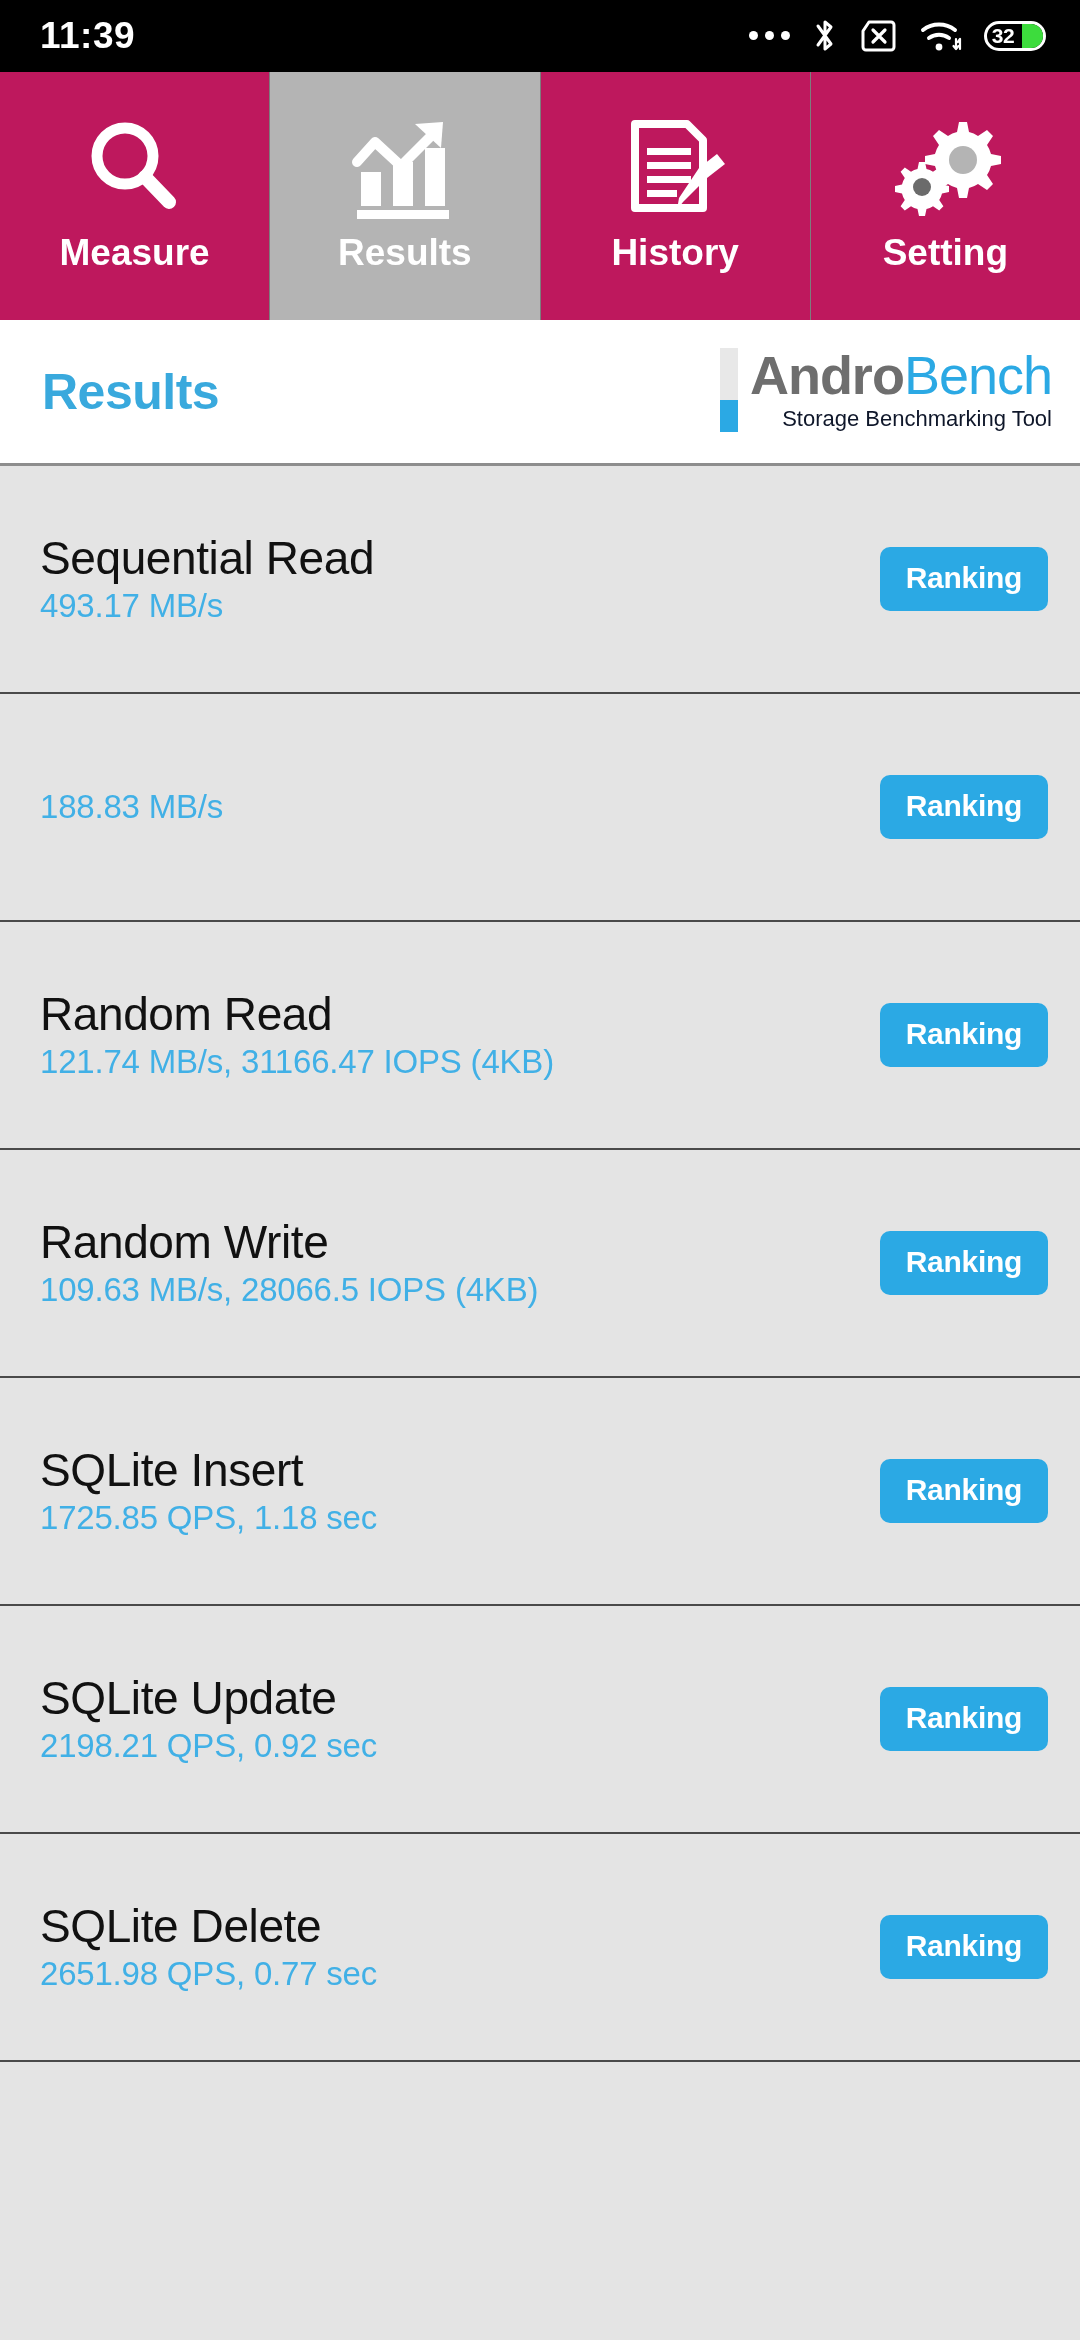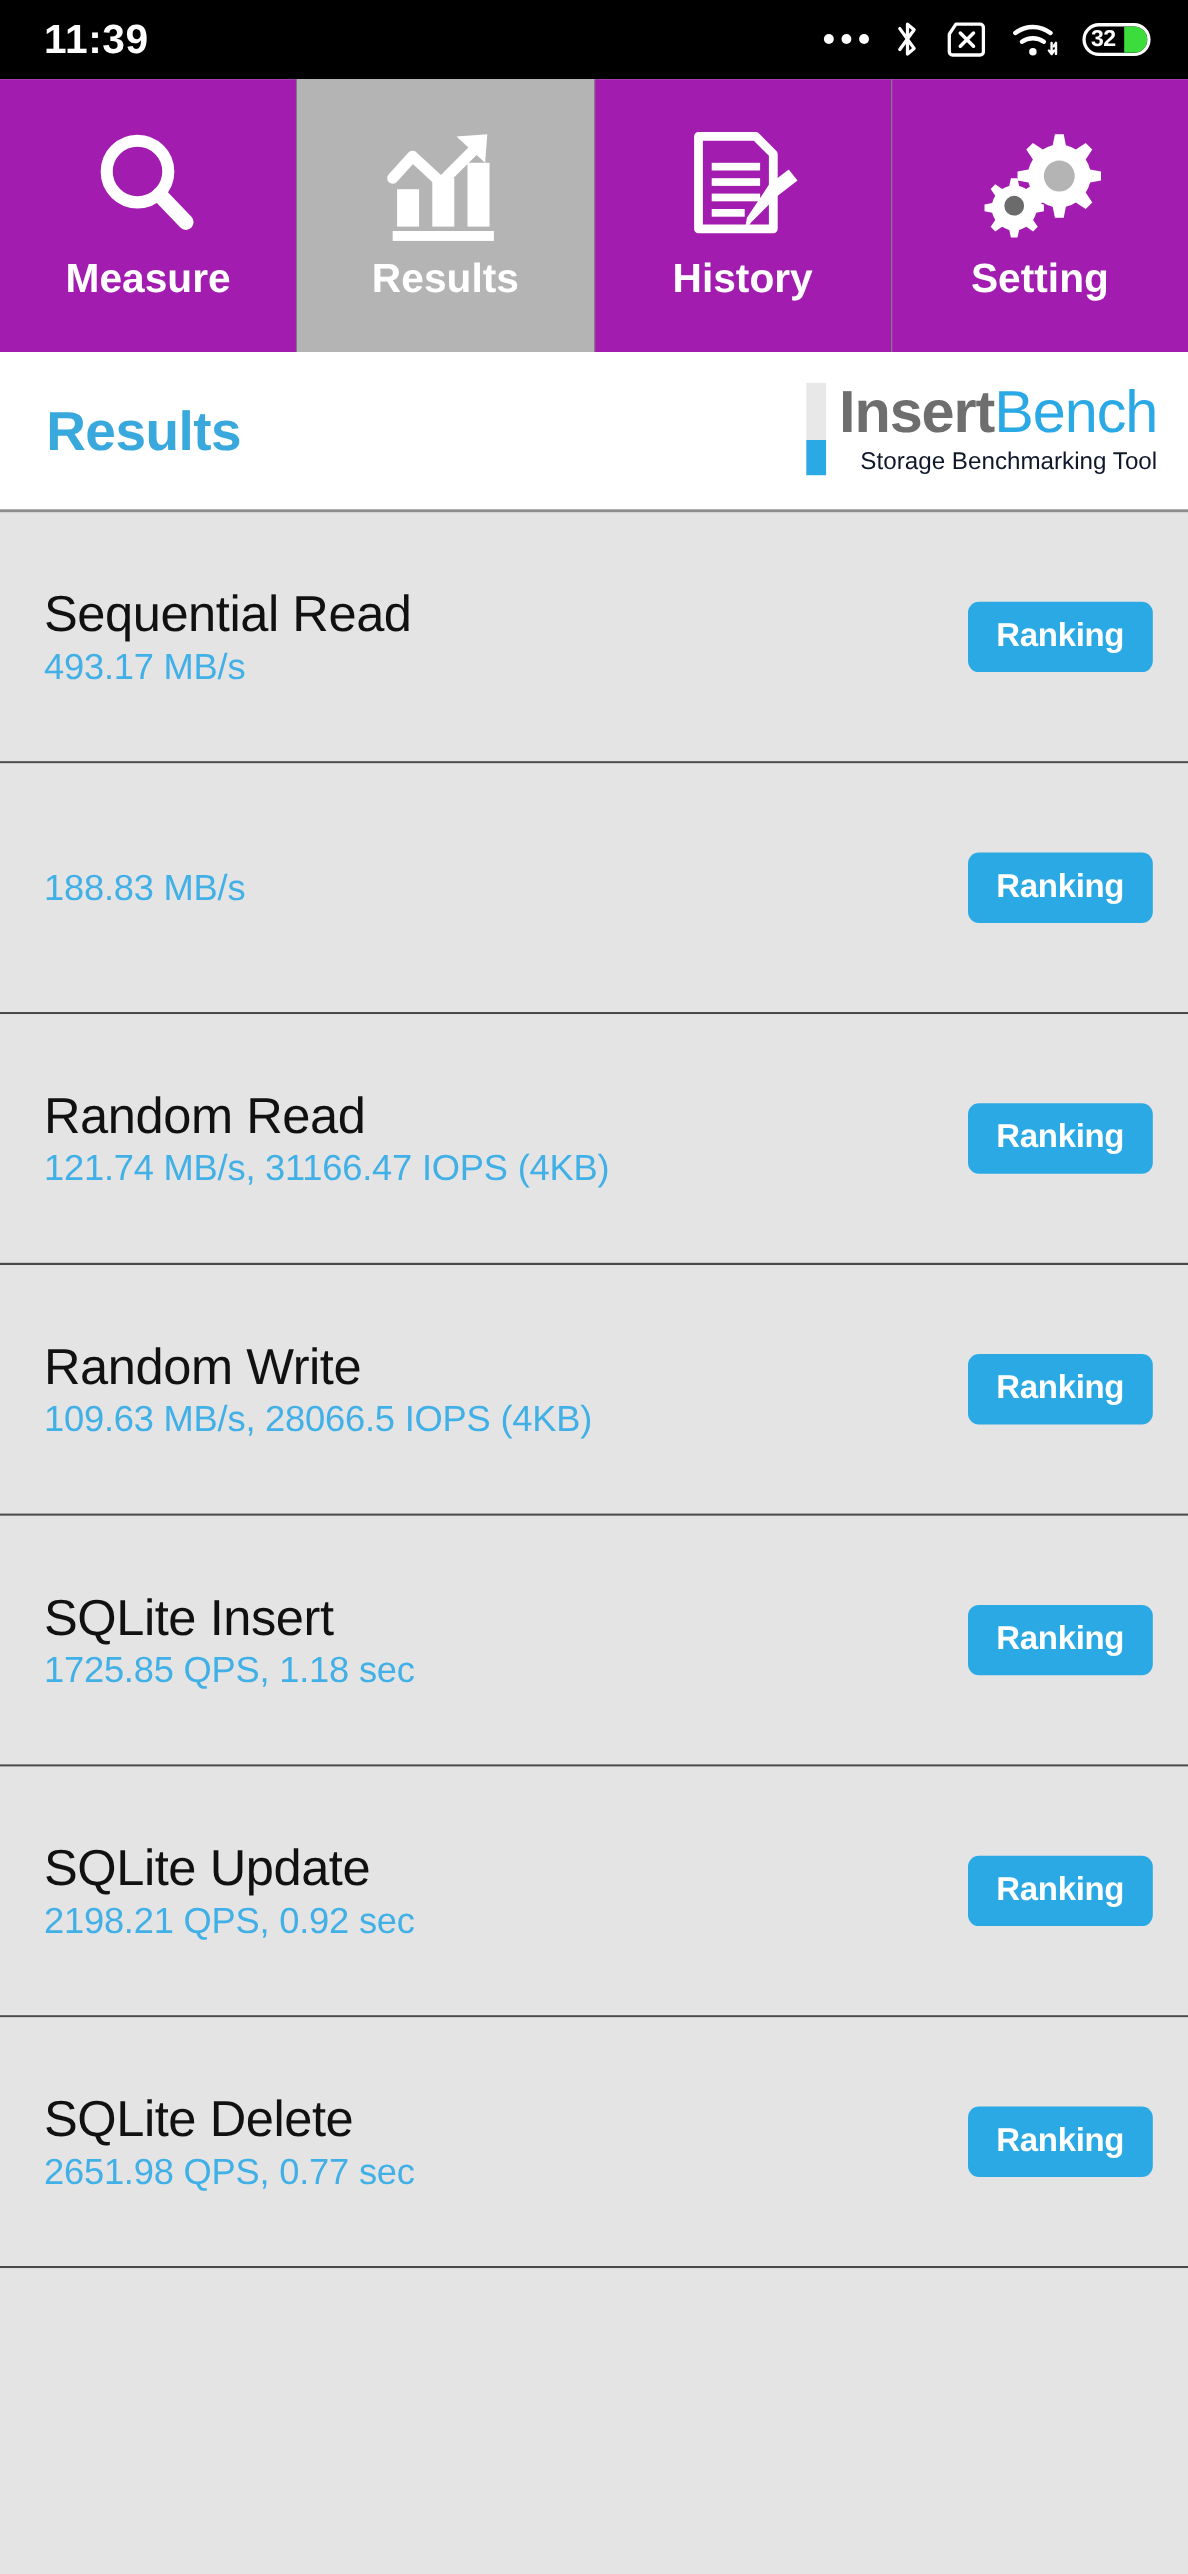--- a/index.html
+++ b/index.html
@@ -29,21 +29,21 @@
   .batt-fill { position:absolute; right:0; top:0; bottom:0; width:38%; background:#3ddc3d; }
   .batt-num {
     position:relative; z-index:2; font-size:21px; font-weight:bold;
     width:100%; text-align:center; color:#fff; letter-spacing:-0.5px;
     padding-right:24px;
   }
 
   
   .tabbar { display:flex; height:248px; }
   .tab {
-    flex:1; background:#a21caf; display:flex; flex-direction:column;
+    flex:1; background:#be185d; display:flex; flex-direction:column;
     align-items:center; justify-content:center; gap:6px;
     border-right:1px solid #7d7d7d; position:relative;
   }
   .tab:last-child { border-right:none; }
   .tab.active { background:#b4b4b4; }
   .tab-icon { height:120px; display:flex; align-items:center; justify-content:center; }
   .tab-icon svg { display:block; }
   .tab-label {
     font-size:37px; font-weight:bold; color:#fff; letter-spacing:0px;
     line-height:1; padding-bottom:14px;
@@ -188,21 +188,21 @@
 
   <div class="titlerow">
     <div class="page-title">Results</div>
     <div class="logo">
       <div class="logo-bar">
         <div class="top"></div>
           <div class="bot"></div>
       </div>
       <div class="logo-text">
         <div class="logo-main">
-          <span class="andro">Insert</span><span class="bench">Bench</span>
+          <span class="andro">Andro</span><span class="bench">Bench</span>
         </div>
         <div class="logo-sub">Storage Benchmarking Tool</div>
       </div>
     </div>
   </div>
 
   <div class="list">
 
     <div class="row">
       <div class="row-texts">

